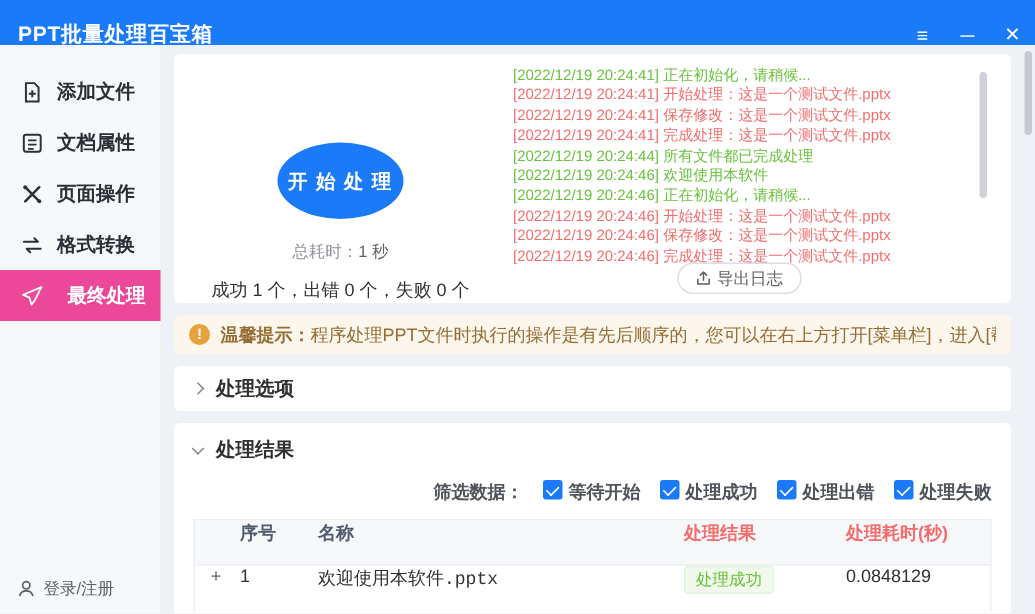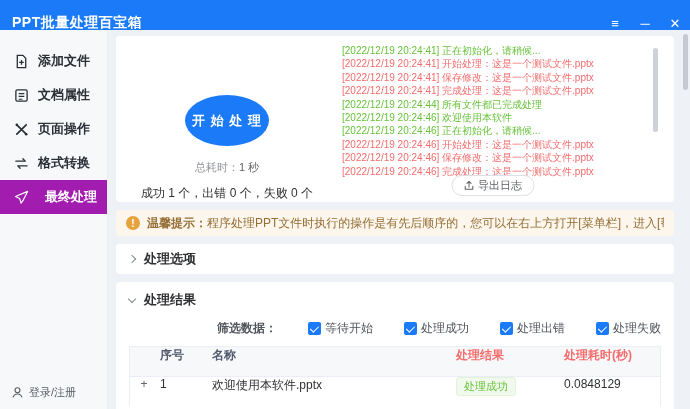--- a/index.html
+++ b/index.html
@@ -8,21 +8,21 @@
 
   
   .titlebar { position:absolute; top:0; left:0; right:0; height:46px; background:#1a7af8; display:flex; align-items:center; color:#fff; }
   .titlebar .app-title { font-size:14px; font-weight:bold; padding-left:12px; letter-spacing:.5px; }
   .win-controls { margin-left:auto; display:flex; height:100%; }
   .win-btn { width:30px; height:100%; display:flex; align-items:center; justify-content:center; font-size:13px; cursor:pointer; }
 
   
   .sidebar { position:absolute; top:30px; left:0; bottom:0; width:108px; background:#f7f8fa; border-right:1px solid #ecedf0; padding-top:14px; }
   .side-item { height:34px; display:flex; align-items:center; gap:9px; padding-left:14px; font-size:13px; font-weight:bold; color:#2b2f36; cursor:pointer; }
-  .side-item.active { background:#a21caf; color:#fff;gap:16px; }
+  .side-item.active { background:#ec4899; color:#fff;gap:16px; }
   .side-item svg { flex:0 0 auto; }
   .login-row { position:absolute; left:11px; bottom:9px; display:flex; align-items:center; gap:5px; font-size:11px; color:#5b6067; cursor:pointer; }
 
   
   .main { position:absolute; top:30px; left:108px; right:0; bottom:0; background:#eef1f5; padding:6px 16px 0 8px; display:flex; flex-direction:column; }
 
   
   .top-card { background:#fff; border-radius:4px; height:166px; display:flex; position:relative; flex:0 0 auto; }
   .proc-left { width:222px; display:flex; flex-direction:column; align-items:center; padding-top:12px;margin-top:45px; }
   .start-circle { width:84px; height:84px; border-radius:50%; background:#1a7af8; color:#fff; display:flex; align-items:center; justify-content:center; font-size:13px; font-weight:bold; letter-spacing:1px; cursor:pointer; margin-top:2px; }
@@ -47,32 +47,32 @@
   .panel-bar { margin-top:8px; background:#fff; border-radius:4px; height:30px; display:flex; align-items:center; gap:9px; padding:0 13px; font-size:13px; font-weight:bold; color:#303133; cursor:pointer; flex:0 0 auto; }
   .chev { width:6px; height:6px; border-right:1.6px solid #82868e; border-bottom:1.6px solid #82868e; display:inline-block; }
   .chev-right { transform:rotate(-45deg); }
   .chev-down { transform:rotate(45deg); margin-top:-3px; }
 
   .results-panel { margin-top:8px; background:#fff; border-radius:4px 4px 0 0; flex:1; padding:9px 13px 0; overflow:hidden; display:flex; flex-direction:column; }
   .results-header { display:flex; align-items:center; gap:9px; font-size:13px; font-weight:bold; color:#303133; cursor:pointer; }
 
   .filter-row { margin-top:11px; display:flex; justify-content:flex-end; align-items:center; gap:13px; font-size:12px; color:#50555c; }
   .filter-label { font-weight:600;margin-left:28px; }
-  .cb-item { display:flex; align-items:center; gap:4px; cursor:pointer; font-weight:400;margin-left:18px; }
+  .cb-item { display:flex; gap:4px; cursor:pointer; font-weight:700; }
   .checkbox { width:13px; height:13px; background:#1a7af8; border-radius:2px; position:relative; display:inline-block; }
   .checkbox::after { content:""; position:absolute; left:4px; top:1.5px; width:3.5px; height:7px; border-right:1.6px solid #fff; border-bottom:1.6px solid #fff; transform:rotate(45deg); }
 
   
   .result-table { margin-top:9px; border:1px solid #ebeef5; border-bottom:none; }
   .t-row { display:flex; align-items:flex-start; }
   .t-head { background:#f7f8fa; height:29px; font-size:12px; font-weight:bold; color:#515a6e; }
   .t-body-row { height:31px; font-size:12px; color:#303133; border-top:1px solid #ebeef5; background:#fff; }
   .c-exp { width:28px; text-align:center; color:#606266; cursor:pointer; }
   .c-idx { width:54px; padding-left:2px; }
-  .c-name { flex:1; }
+  .c-name { flex:1;font-family:Liberation Mono, monospace; }
   .c-result { width:108px; }
   .c-time { width:96px; }
   .red-col { color:#f56c6c; }
   .badge-success { display:inline-block; background:#f0f9eb; color:#67c23a; border:1px solid #e1f3d8; font-size:11px; padding:1px 7px; border-radius:3px; }
 
   .main-scrollbar { position:absolute; right:2px; top:4px; width:5px; height:56px; background:#c6c9cf; border-radius:3px; cursor:pointer; }
 </style>
 </head>
 <body>
 

